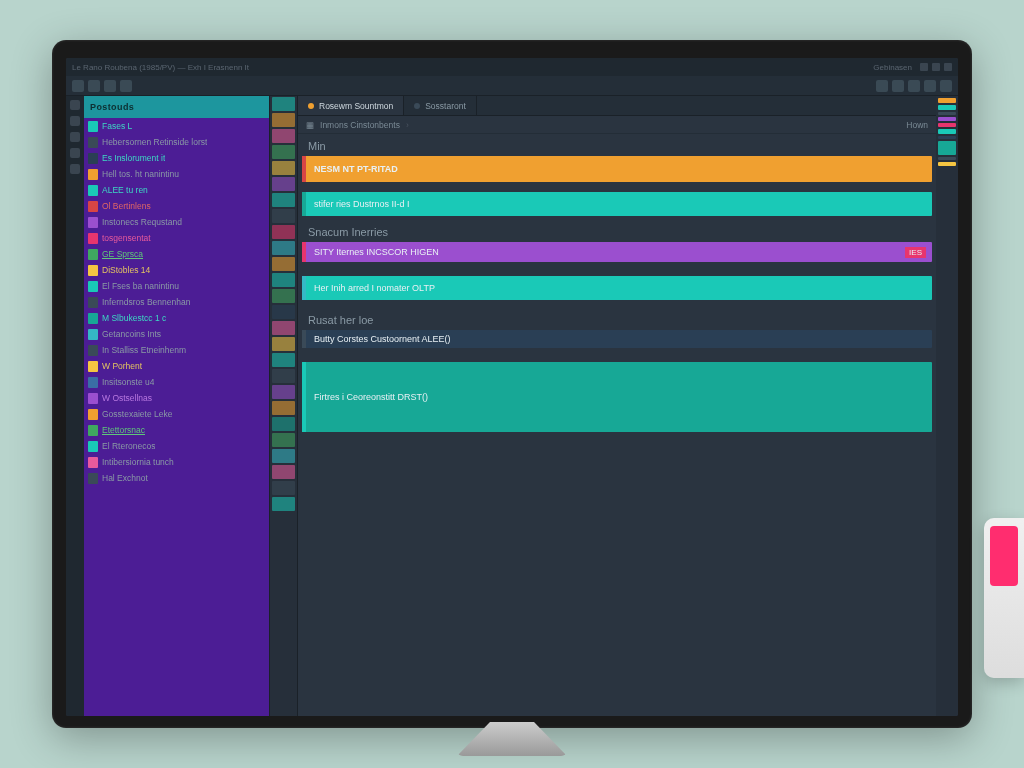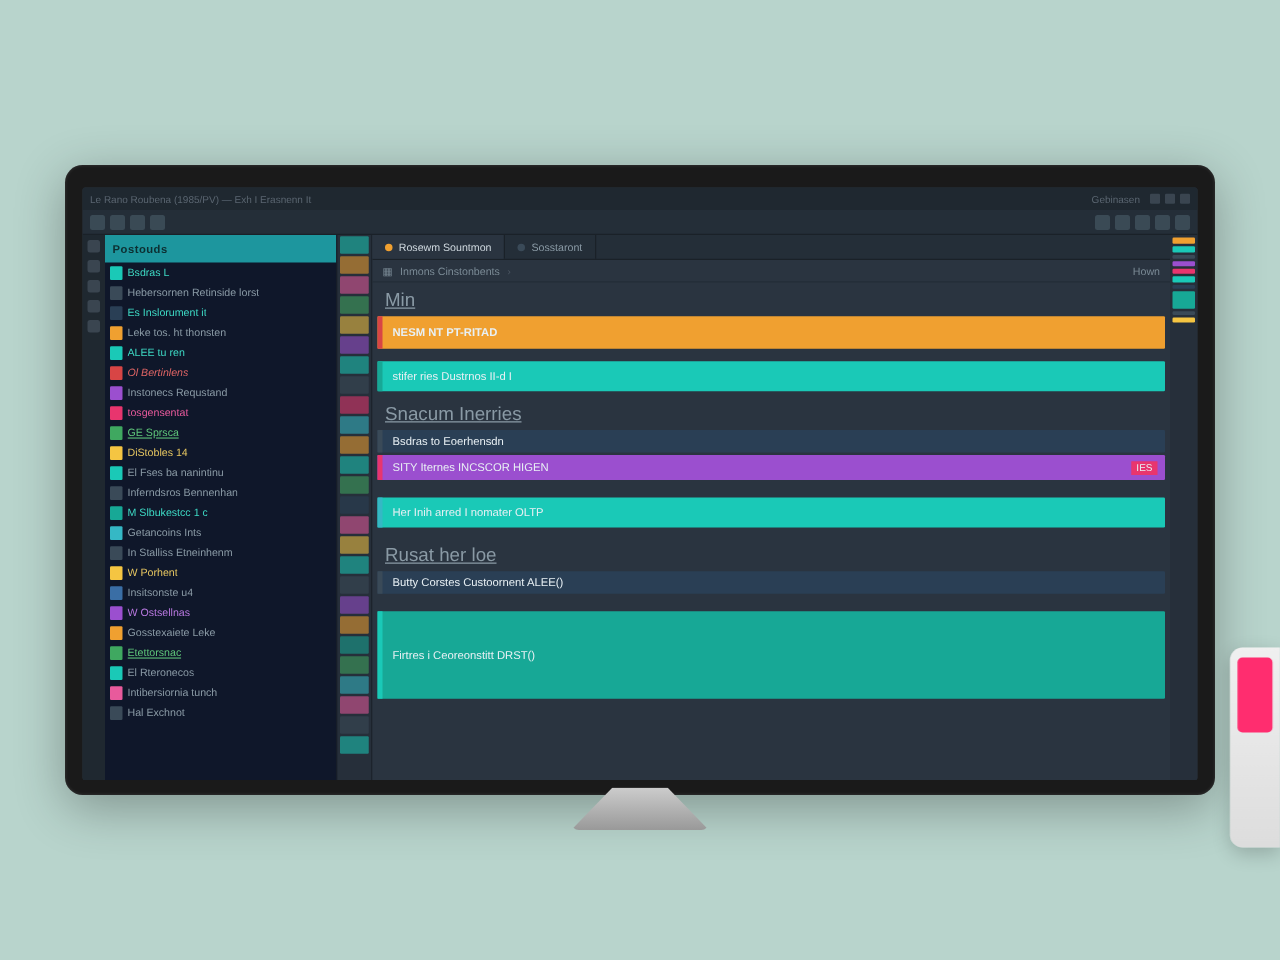--- a/index.html
+++ b/index.html
@@ -1,65 +1,65 @@
 <!DOCTYPE html>
 <html><head>
 <meta charset="utf-8">
 <style>
 * { margin: 0; padding: 0; box-sizing: border-box; font-family: 'Segoe UI', Arial, sans-serif; }
 body { background: #b8d4cc; width: 1024px; height: 768px; overflow: hidden; display: flex; align-items: center; justify-content: center; }
-.monitor { width: 920px; height: 504px; background: #1a1a1a; border-radius: 14px; padding: 18px 14px 12px 14px; position: relative; box-shadow: 0 10px 40px rgba(0,0,0,.3), inset 0 0 3px rgba(255,255,255,.15); }
+.monitor { width: 920px; height: 688px; background: #1a1a1a; border-radius: 14px; padding: 18px 14px 12px 14px; position: relative; box-shadow: 0 10px 40px rgba(0,0,0,.3), inset 0 0 3px rgba(255,255,255,.15); }
 .monitor::after { content: ''; position: absolute; bottom: -28px; left: 50%; transform: translateX(-50%); width: 110px; height: 34px; background: linear-gradient(#ccc,#999); border-radius: 0 0 6px 6px; clip-path: polygon(30% 0, 70% 0, 100% 100%, 0 100%); }
 .logo { position: absolute; bottom: 2px; left: 50%; transform: translateX(-50%); color: #888; font-size: 13px; }
 .screen { width: 100%; height: 100%; background: #2a3440; border-radius: 2px; display: flex; flex-direction: column; overflow: hidden; font-size: 9px; color: #a8b8c0; }
 .titlebar { height: 18px; background: #1f2830; display: flex; align-items: center; padding: 0 6px; gap: 8px; color: #5a6570; font-size: 8px; }
 .titlebar .title { flex: 1; }
 .titlebar .mini { display: flex; gap: 4px; }
 .titlebar .mini span { width: 8px; height: 8px; background: #3a4550; border-radius: 1px; }
 .toolbar { height: 20px; background: #242e38; display: flex; align-items: center; padding: 0 6px; gap: 4px; border-bottom: 1px solid #1a2128; }
 .toolbar .icn { width: 12px; height: 12px; background: #3a4a55; border-radius: 2px; }
 .workspace { flex: 1; display: flex; min-height: 0; }
 .activity { width: 18px; background: #1f2830; display: flex; flex-direction: column; align-items: center; padding-top: 4px; gap: 6px; }
 .activity .ai { width: 10px; height: 10px; background: #3a4550; border-radius: 2px; }
-.sidebar { width: 186px; background: #0f172a; display: flex; flex-direction: column; overflow: hidden; border-right: 1px solid #1a2128; }
+.sidebar { width: 186px; background: #4c1d95; display: flex; flex-direction: column; overflow: hidden; border-right: 1px solid #1a2128; }
 .sb-head { height: 22px; background: #1d969e; color: #0d2f32; font-size: 9px; font-weight: bold; display: flex; align-items: center; padding: 0 6px; letter-spacing: .4px; }
 .sb-tree { flex: 1; overflow: hidden; }
 .tree-item { display: flex; align-items: center; height: 16px; padding-left: 4px; gap: 4px; font-size: 8.5px; white-space: nowrap; overflow: hidden; }
 .tree-item .tag { width: 10px; height: 11px; border-radius: 1px; flex-shrink: 0; }
 .tree-item .txt { overflow: hidden; text-overflow: ellipsis; }
 .gutter { width: 28px; background: #262f3a; border-right: 1px solid #1a2128; display: flex; flex-direction: column; }
 .gutter .gb { height: 14px; margin: 1px 2px; border-radius: 1px; opacity: .55; }
 .editor { flex: 1; display: flex; flex-direction: column; background: #2a3440; }
 .tabrow { height: 20px; background: #242e38; display: flex; align-items: center; border-bottom: 1px solid #1a2128; }
 .tab { height: 100%; padding: 0 10px; display: flex; align-items: center; font-size: 8.5px; color: #8a9aa5; border-right: 1px solid #1a2128; gap: 5px; }
 .tab.active { background: #2a3440; color: #cfd8de; }
 .tab .dot { width: 6px; height: 6px; border-radius: 50%; }
 .crumbs { height: 18px; display: flex; align-items: center; padding: 0 8px; gap: 6px; font-size: 8.5px; color: #7a8a95; border-bottom: 1px solid #232d37; }
 .crumbs .sep { color: #4a5560; }
 .content { flex: 1; padding: 4px 4px 4px 4px; display: flex; flex-direction: column; gap: 2px; overflow: hidden; }
 .block { width: 100%; border-radius: 1px; display: flex; align-items: center; padding: 0 6px; font-size: 9px; color: #e8f0f4; position: relative; }
 .block .stripe { position: absolute; left: 0; top: 0; bottom: 0; width: 4px; }
-.label-line { font-size: 15px; color: #8a9aa5; padding: 2px 6px; text-decoration: underline; }
+.label-line { font-size: 11px; color: #8a9aa5; padding: 2px 6px; }
 .minimap { width: 22px; background: #262f3a; display: flex; flex-direction: column; padding: 2px; gap: 2px; }
 .minimap .mm { width: 100%; border-radius: 1px; flex-shrink: 0; }
 .side-device { position: fixed; right: 0; bottom: 90px; width: 40px; height: 160px; background: linear-gradient(#f0f0f0,#ddd); border-radius: 10px 0 0 10px; box-shadow: 0 5px 15px rgba(0,0,0,.2); }
 .side-device .scr { margin: 8px 0 0 6px; width: 28px; height: 60px; background: #ff2d6f; border-radius: 4px; }
 
 
 .c-teal { background: #1ac9b7; } .c-teal-d { background: #17a896; }
 .c-orange { background: #f0a030; font-weight: bold; } .c-yellow { background: #f5c542; }
 .c-purple { background: #9b4fcf; } .c-magenta { background: #e8356e; }
 .c-blue { background: #3a6ea5; } .c-navy { background: #2a3f55; }
 .c-green { background: #3fa860; } .c-pink { background: #e85a9c; }
 .c-red { background: #d84545; }
 .c-slate { background: #3a4a58; } .c-cyan { background: #35b8c5; }
 .txt-teal { color: #3dd9c4; }
 .txt-pink { color: #e85a9c; } .txt-green { color: #5fc77a; text-decoration: underline; }
 .txt-yellow { color: #e5c560; } .txt-purple { color: #b878e0; }
-.txt-red { color: #e06565; font-style: italic; }
+.txt-red { color: #e06565; }
 .txt-gray { color: #8a9aa5; }
 </style>
 </head>
 <body>
 
 <div class="monitor">
   <div class="logo"></div>
   <div class="screen">
 
     <div class="titlebar">
@@ -92,33 +92,33 @@
         <div class="ai"></div>
         <div class="ai"></div>
         <div class="ai"></div>
       </div>
 
       <div class="sidebar">
         <div class="sb-head">Postouds</div>
         <div class="sb-tree" id="tree">
             <div class="tree-item">
               <span class="tag c-teal"></span>
-              <span class="txt txt-teal">Bsdras L</span>
+              <span class="txt txt-teal">Fases L</span>
             </div>
             <div class="tree-item">
               <span class="tag c-slate"></span>
               <span class="txt txt-gray">Hebersornen Retinside lorst</span>
             </div>
             <div class="tree-item">
               <span class="tag c-navy"></span>
               <span class="txt txt-teal">Es Inslorument it</span>
             </div>
             <div class="tree-item">
               <span class="tag c-orange"></span>
-              <span class="txt txt-gray">Leke tos. ht thonsten</span>
+              <span class="txt txt-gray">Hell tos. ht nanintinu</span>
             </div>
             <div class="tree-item">
               <span class="tag c-teal"></span>
               <span class="txt txt-teal">ALEE tu ren</span>
             </div>
             <div class="tree-item">
               <span class="tag c-red"></span>
               <span class="txt txt-red">Ol Bertinlens</span>
             </div>
             <div class="tree-item">
@@ -245,24 +245,20 @@
               <span class="stripe c-red"></span>
               <span style="padding-left:6px">NESM NT PT-RITAD</span>
             </div>
             <div style="height: 6px;"></div>
             <div class="block c-teal" style="height: 24px;">
               <span class="stripe c-teal-d"></span>
               <span style="padding-left:6px">stifer ries Dustrnos II-d I</span>
             </div>
             <div style="height: 4px;"></div>
             <div class="label-line">Snacum Inerries</div>
-            <div class="block c-navy" style="height: 18px;">
-              <span class="stripe c-slate"></span>
-              <span style="padding-left:6px">Bsdras to Eoerhensdn</span>
-            </div>
             <div class="block c-purple" style="height: 20px;">
               <span class="stripe c-magenta"></span>
               <span style="padding-left:6px">SITY Iternes INCSCOR HIGEN</span>
               <span style="margin-left:auto;padding:1px 4px;font-size:8px" class="c-magenta">IES</span>
             </div>
             <div style="height: 10px;"></div>
             <div class="block c-teal" style="height: 24px;">
               <span class="stripe c-cyan"></span>
               <span style="padding-left:6px">Her Inih arred I nomater OLTP</span>
             </div>

